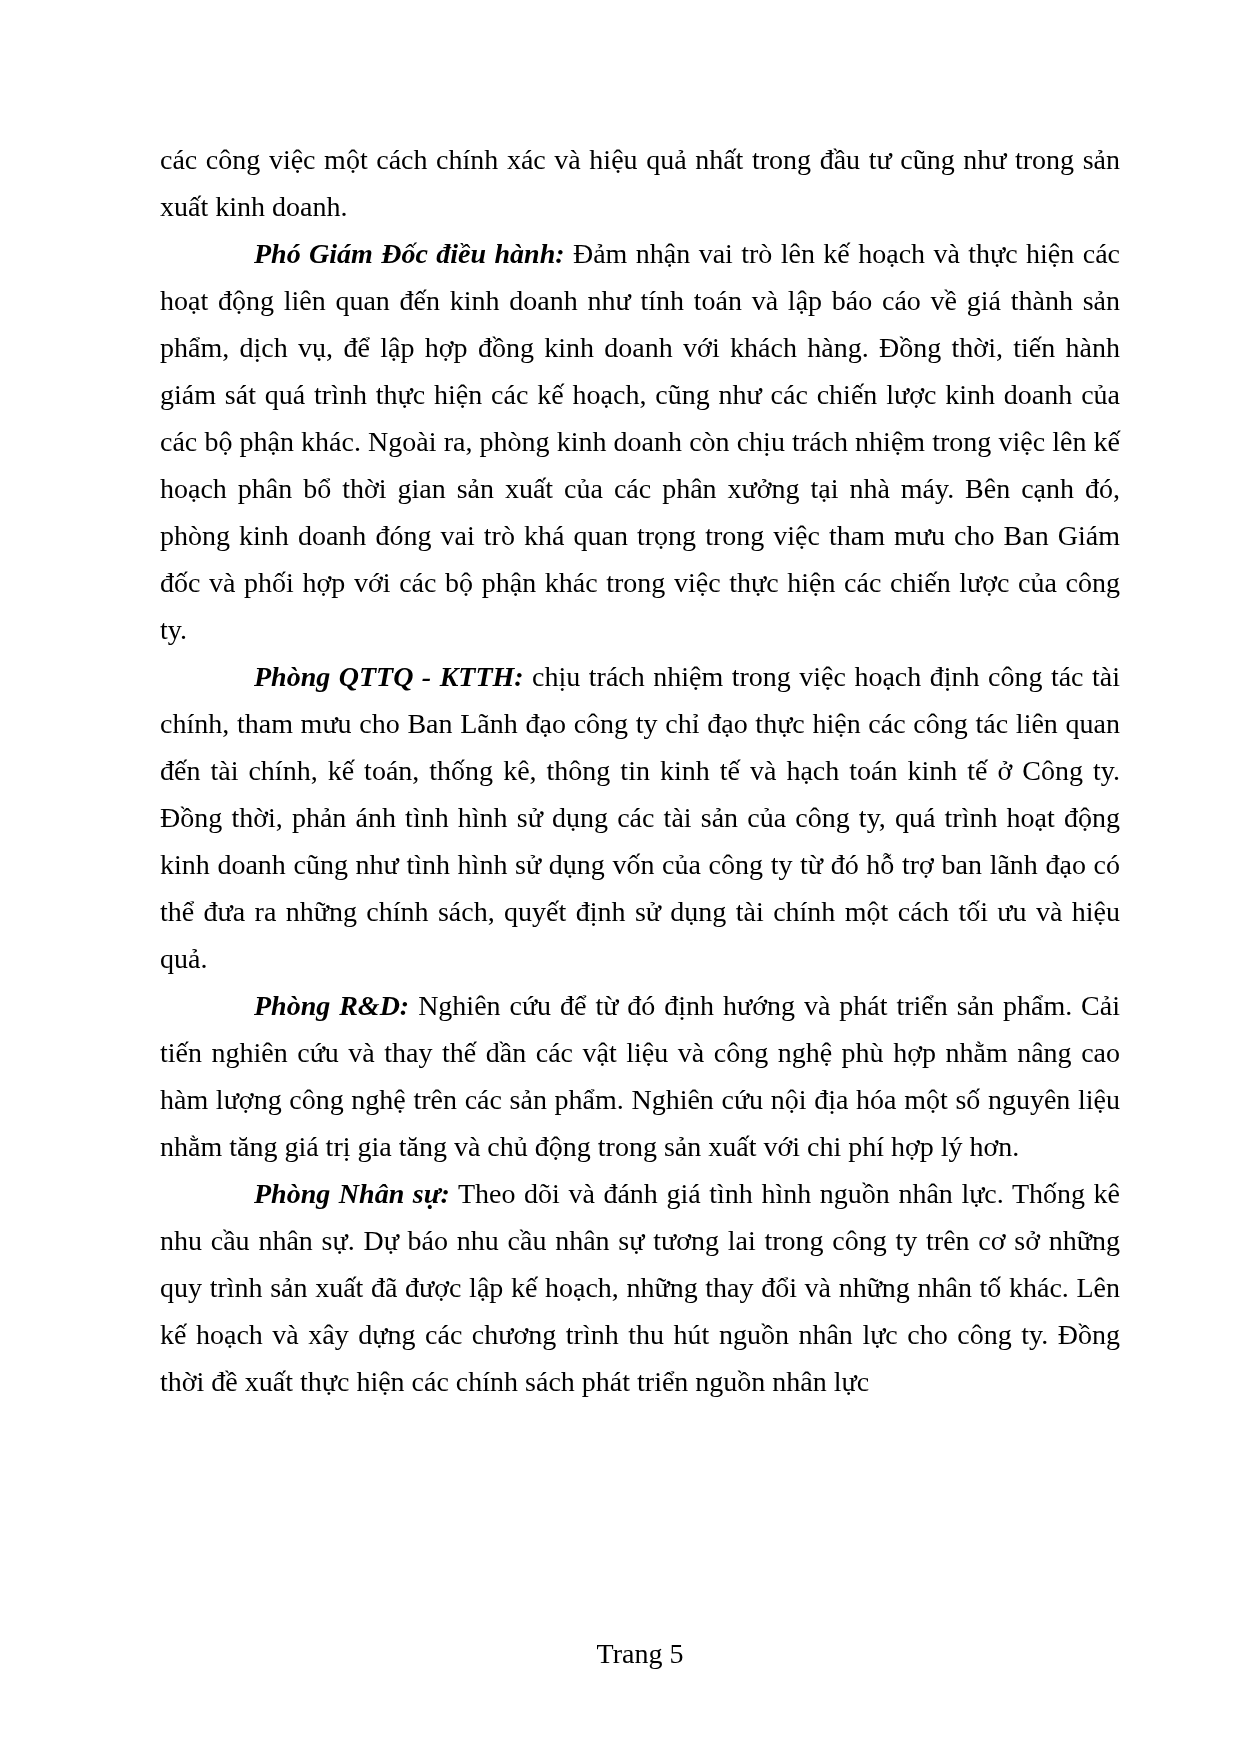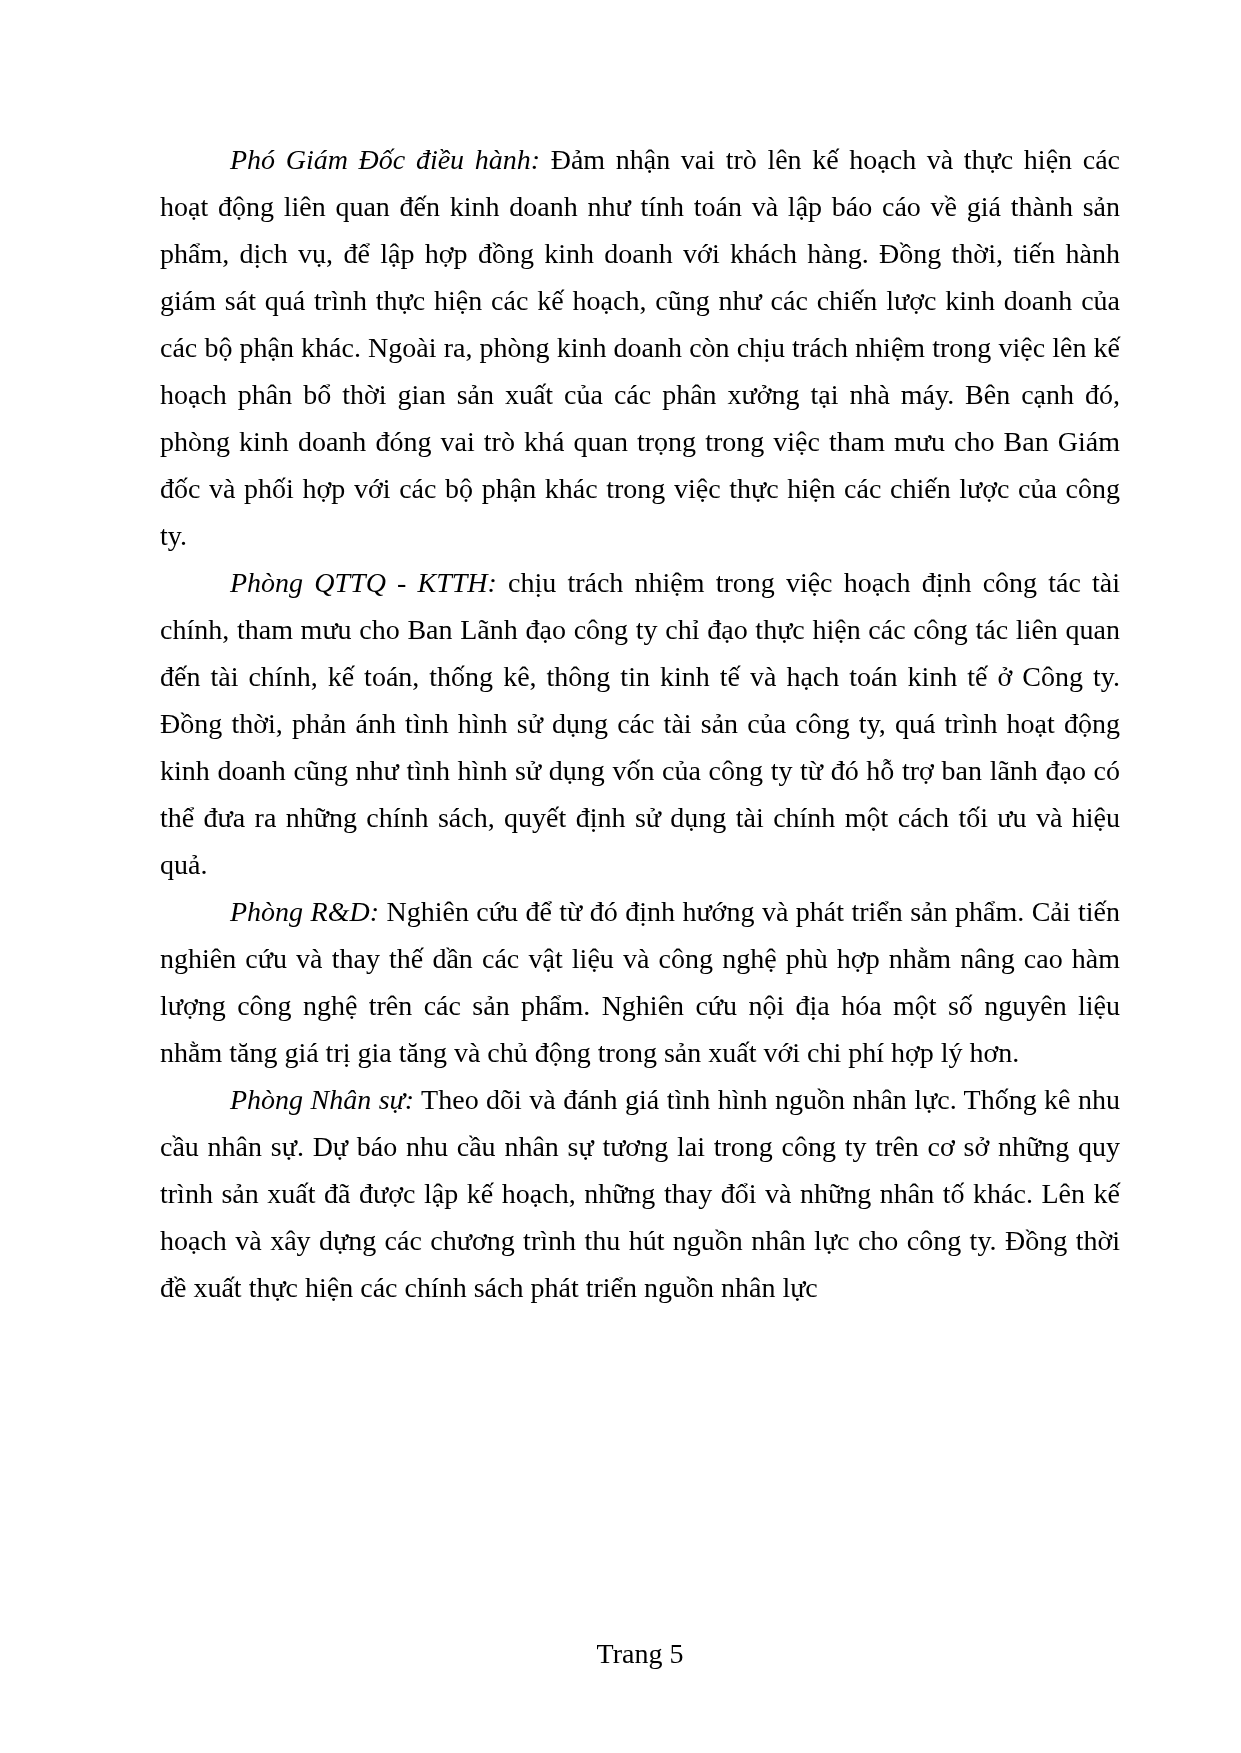--- a/index.html
+++ b/index.html
@@ -26,38 +26,40 @@
   .para {
     margin: 0;
     padding: 0;
     text-align: justify;
     line-height: 47px;
   }
   .para.indented {
     text-indent: 70px;
   }
   .lead {
-    font-weight: normal;
+    font-weight: bold;
     font-style: italic;
+    margin-left: 24px;
   }
   .footer {
     position: absolute;
     left: 160px;
     width: 960px;
     top: 1630px;
     text-align: center;
     line-height: 47px;
   }
 </style>
 </head>
 <body>
 
 <div class="page">
   <div class="content">
 
+    <p class="para"><span>các công việc một cách chính xác và hiệu quả nhất trong đầu tư cũng như trong sản xuất kinh doanh.</span></p>
 
     <p class="para indented"><span class="lead">Phó Giám Đốc điều hành:</span><span> Đảm nhận vai trò lên kế hoạch và thực hiện các hoạt động liên quan đến kinh doanh như tính toán và lập báo cáo về giá thành sản phẩm, dịch vụ, để lập hợp đồng kinh doanh với khách hàng. Đồng thời, tiến hành giám sát quá trình thực hiện các kế hoạch, cũng như các chiến lược kinh doanh của các bộ phận khác. Ngoài ra, phòng kinh doanh còn chịu trách nhiệm trong việc lên kế hoạch phân bổ thời gian sản xuất của các phân xưởng tại nhà máy. Bên cạnh đó, phòng kinh doanh đóng vai trò khá quan trọng trong việc tham mưu cho Ban Giám đốc và phối hợp với các bộ phận khác trong việc thực hiện các chiến lược của công ty.</span></p>
 
     <p class="para indented"><span class="lead">Phòng QTTQ - KTTH:</span><span> chịu trách nhiệm trong việc hoạch định công tác tài chính, tham mưu cho Ban Lãnh đạo công ty chỉ đạo thực hiện các công tác liên quan đến tài chính, kế toán, thống kê, thông tin kinh tế và hạch toán kinh tế ở Công ty. Đồng thời, phản ánh tình hình sử dụng các tài sản của công ty, quá trình hoạt động kinh doanh cũng như tình hình sử dụng vốn của công ty từ đó hỗ trợ ban lãnh đạo có thể đưa ra những chính sách, quyết định sử dụng tài chính một cách tối ưu và hiệu quả.</span></p>
 
     <p class="para indented"><span class="lead">Phòng R&amp;D:</span><span> Nghiên cứu để từ đó định hướng và phát triển sản phẩm. Cải tiến nghiên cứu và thay thế dần các vật liệu và công nghệ phù hợp nhằm nâng cao hàm lượng công nghệ trên các sản phẩm. Nghiên cứu nội địa hóa một số nguyên liệu nhằm tăng giá trị gia tăng và chủ động trong sản xuất với chi phí hợp lý hơn.</span></p>
 
     <p class="para indented"><span class="lead">Phòng Nhân sự:</span><span> Theo dõi và đánh giá tình hình nguồn nhân lực. Thống kê nhu cầu nhân sự. Dự báo nhu cầu nhân sự tương lai trong công ty trên cơ sở những quy trình sản xuất đã được lập kế hoạch, những thay đổi và những nhân tố khác. Lên kế hoạch và xây dựng các chương trình thu hút nguồn nhân lực cho công ty. Đồng thời đề xuất thực hiện các chính sách phát triển nguồn nhân lực</span></p>
 
   </div>

